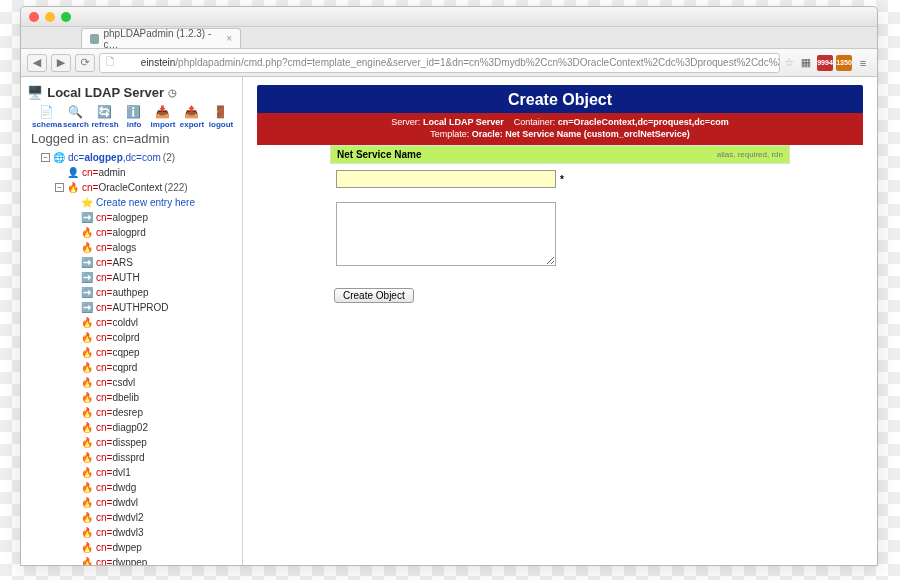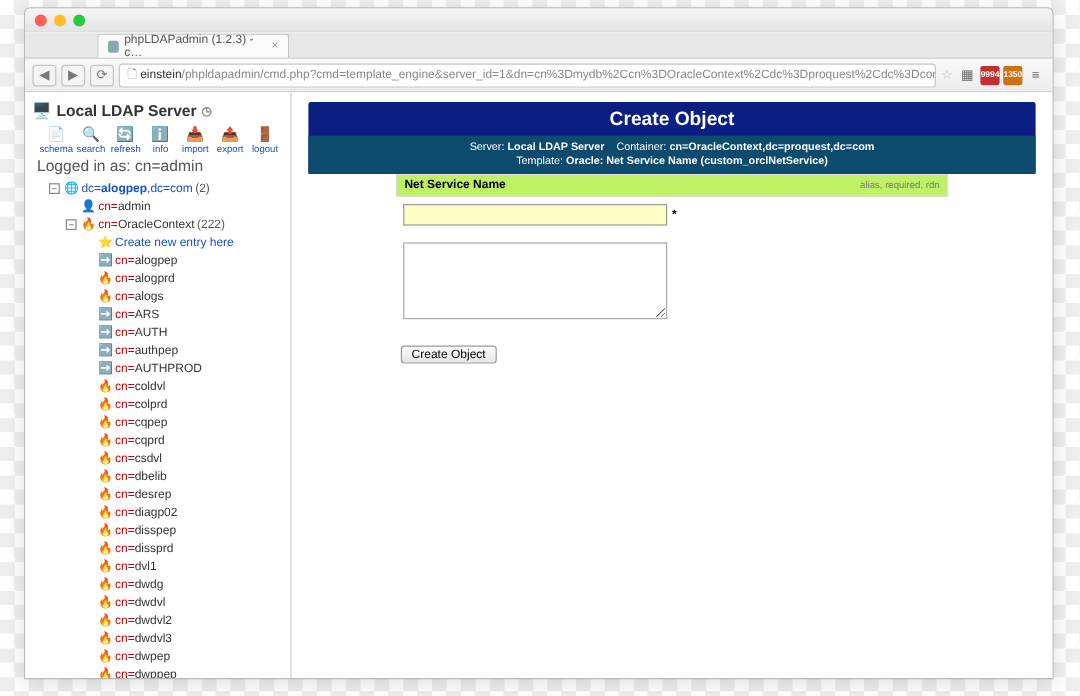--- a/index.html
+++ b/index.html
@@ -9,45 +9,45 @@
 .traffic { display: flex; gap: 6px; }
 .dot { width: 10px; height: 10px; border-radius: 50%; }
 .dot.red { background: #ff5f56; } .dot.yellow { background: #ffbd2e; } .dot.green { background: #27c93f; }
 .tabbar { height: 22px; background: #e8e8e8; border-bottom: 1px solid #c8c8c8; display: flex; align-items: flex-end; padding-left: 60px; }
 .tab { background: #fafafa; border: 1px solid #c4c4c4; border-bottom: none; border-radius: 3px 3px 0 0; height: 20px; padding: 2px 8px; font-size: 10px; color: #555; display: flex; align-items: center; gap: 4px; max-width: 160px; }
 .tab .fav { width: 10px; height: 10px; background: #8aa; border-radius: 2px; }
 .tab-close { color: #999; font-size: 10px; cursor: pointer; }
 .toolbar { height: 28px; background: linear-gradient(#fafafa,#ececec); border-bottom: 1px solid #c8c8c8; display: flex; align-items: center; padding: 0 6px; gap: 4px; font-size: 11px; color: #666; }
 .navbtn { width: 20px; height: 18px; border: 1px solid #c4c4c4; border-radius: 3px; background: #f4f4f4; display: flex; align-items: center; justify-content: center; color: #777; cursor: pointer; }
 .omni { flex: 1; height: 20px; border: 1px solid #c8c8c8; border-radius: 3px; background: #fff; font-size: 10px; color: #888; padding: 0 6px; display: flex; align-items: center; overflow: hidden; white-space: nowrap; }
-.omni .host { color: #333; }
+.omni .host { color: #333; margin-left: 24px; }
 .star { color: #bbb; }
 .toolicons { display: flex; gap: 3px; }
 .toolicons span { width: 16px; height: 16px; display: flex; align-items: center; justify-content: center; }
 .content { flex: 1; display: flex; overflow: hidden; background: #fff; }
 .sider { width: 222px; border-right: 1px solid #d0d0d0; padding: 4px 4px 4px 6px; overflow-y: auto; font-size: 10px; color: #333; }
 .srv-title { font-size: 13px; font-weight: bold; color: #333; display: flex; align-items: center; gap: 4px; margin: 4px 0 4px 0; }
 .actions { display: flex; gap: 1px; margin: 2px 0 2px 6px; flex-wrap: wrap; }
 .action { display: flex; flex-direction: column; align-items: center; width: 28px; cursor: pointer; }
 .action .aicon { width: 16px; height: 16px; display: flex; align-items: center; justify-content: center; font-size: 12px; }
-.action .albl { font-size: 8px; color: #1a4fc4; }
+.action .albl { font-size: 8px; color: #1a4fc4; font-weight: bold; }
 .logged { font-size: 13px; color: #555; margin: 2px 0 4px 4px; }
 .tree { font-size: 10px; line-height: 15px; }
 .tree ul { list-style: none; padding-left: 14px; }
 .tree li { white-space: nowrap; display: flex; align-items: center; gap: 2px; }
 .tree .tog { width: 9px; height: 9px; border: 1px solid #888; font-size: 8px; line-height: 7px; text-align: center; color: #555; cursor: pointer; display: inline-block; margin-right: 2px; }
 .tree .ticon { width: 12px; height: 12px; display: inline-flex; align-items: center; justify-content: center; font-size: 10px; }
 .tree a { color: #1a4fc4; text-decoration: none; }
 .tree a.cn { color: #333; }
 .tree .eq { color: #c00; }
 .notog { display: inline-block; width: 11px; }
 .main { flex: 1; padding: 8px 14px; overflow: auto; }
 .hdr { background: #0b1e82; color: #fff; border-radius: 2px; }
 .hdr h1 { text-align: center; font-size: 16px; font-weight: bold; padding: 6px 0 4px; }
-.hdr .sub { background: #0c4a6e; font-size: 9px; text-align: center; padding: 3px 0 5px; line-height: 12px; }
+.hdr .sub { background: #b91c1c; font-size: 9px; text-align: center; padding: 3px 0 5px; line-height: 12px; }
 .hdr .sub b { color: #fff; }
 .step { text-align: center; font-weight: bold; font-size: 11px; margin: 16px 0 18px; }
 .form { width: 460px; margin: 0 auto; font-size: 10px; }
 .fld-head { background: #bef264; padding: 3px 6px; display: flex; justify-content: space-between; align-items: center; border: 1px solid #ddd; margin-bottom: 4px; }
 .fld-head .fname { font-weight: bold; font-size: 10px; }
 .fld-head .fhint { font-size: 8px; color: #777; }
 .fld-body { padding: 2px 6px 12px; display: flex; align-items: center; gap: 4px; }
 .tin { width: 220px; height: 18px; border: 1px solid #999; background: #fffec4; }
 .req { font-weight: bold; }
 .tarea { width: 220px; height: 64px; border: 1px solid #aaa; resize: both; }

